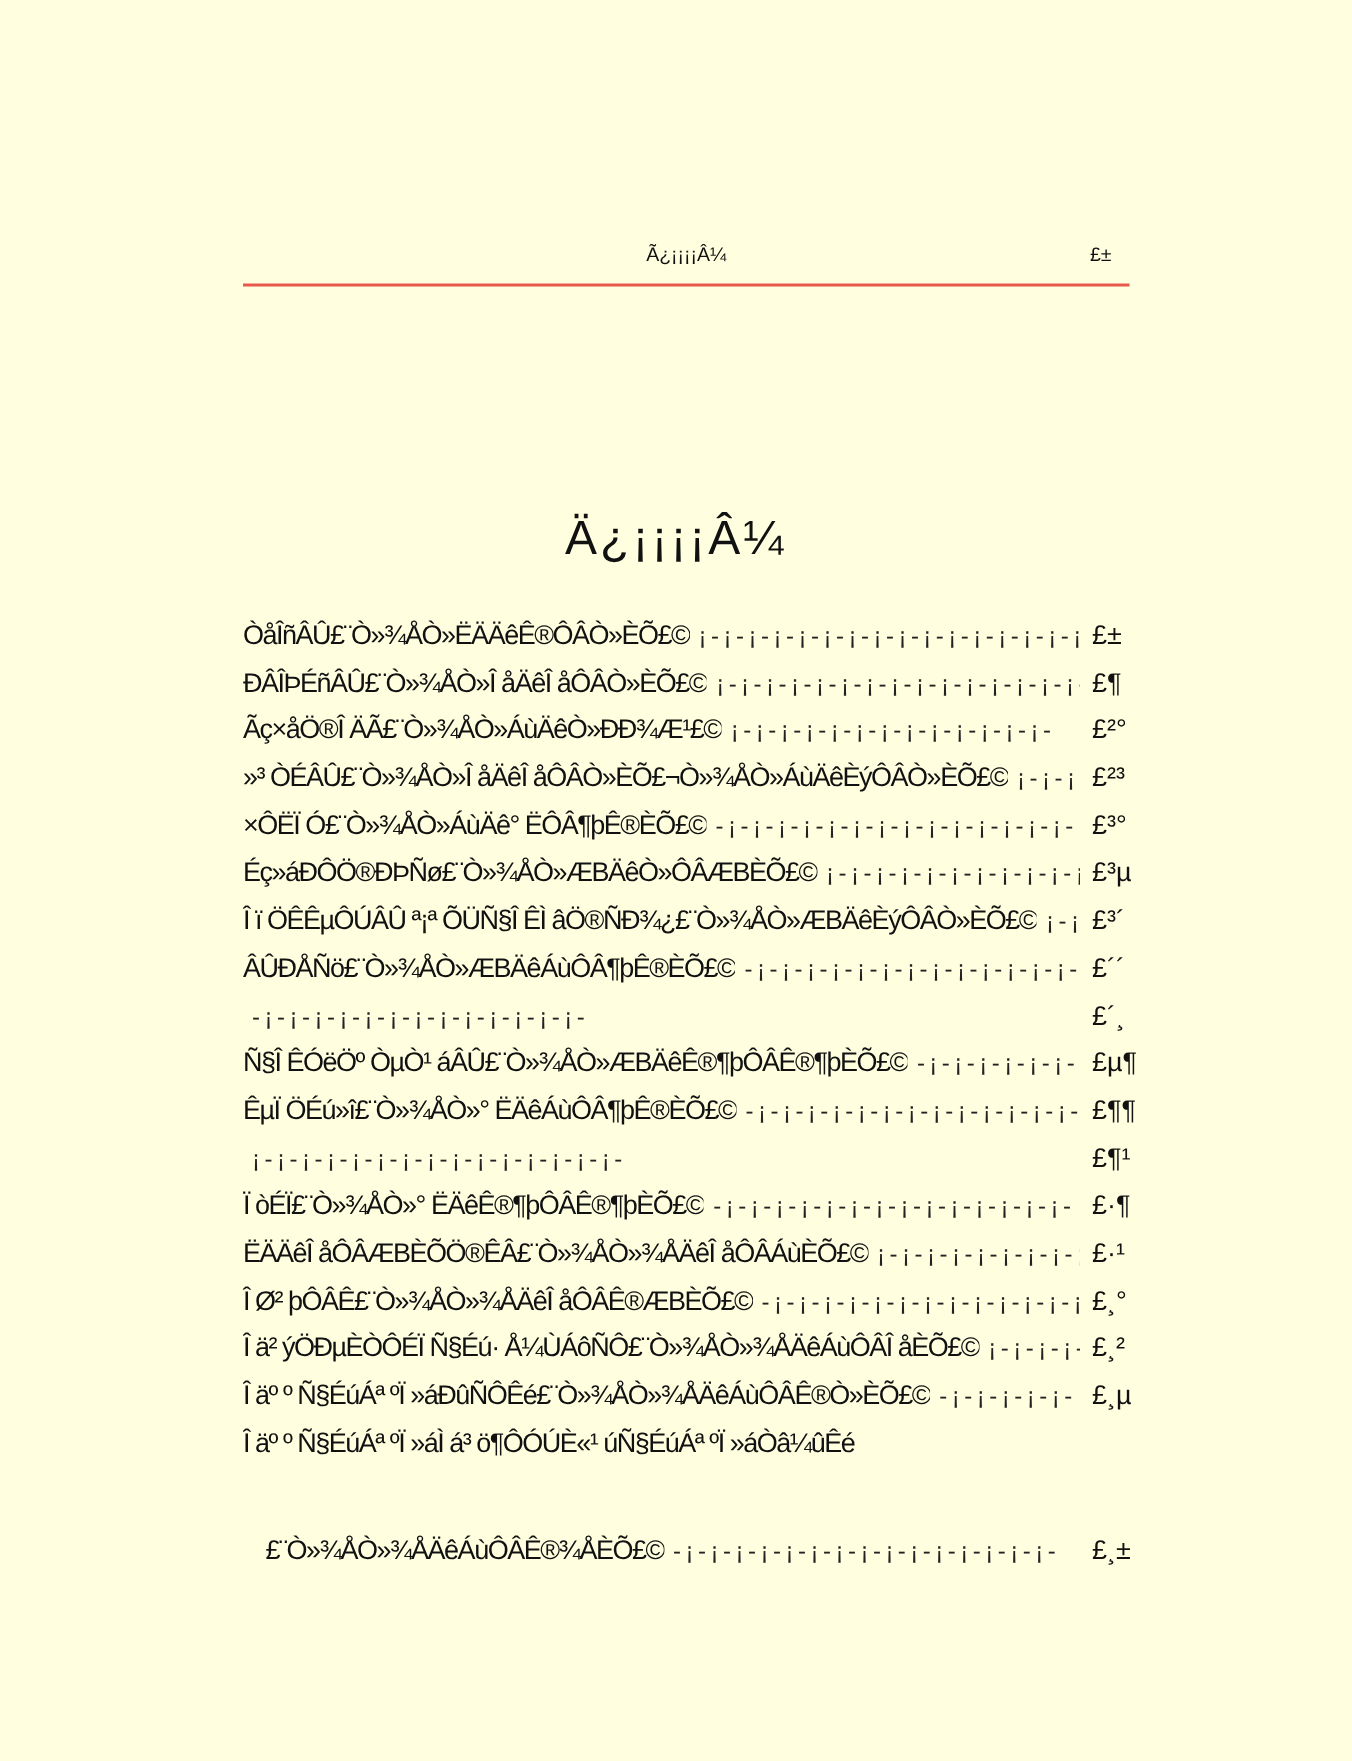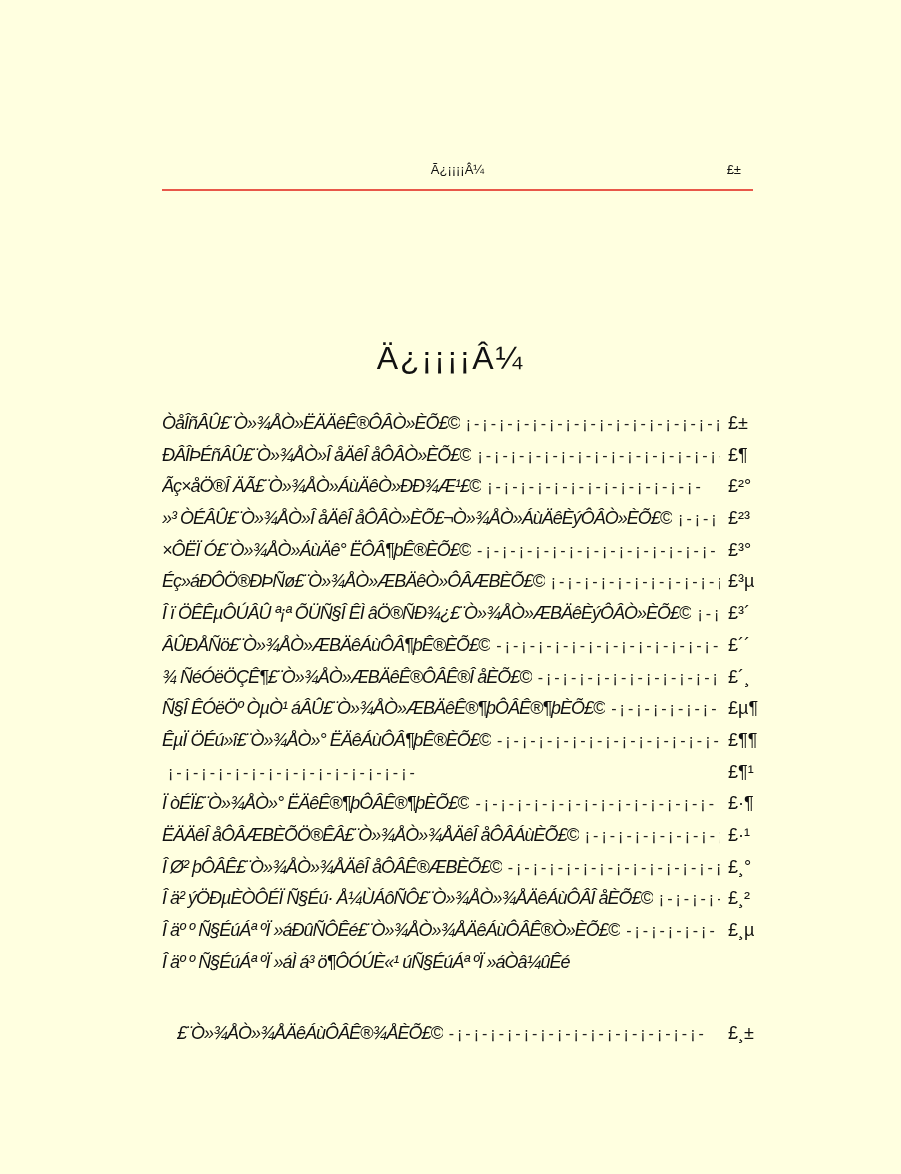--- a/index.html
+++ b/index.html
@@ -33,21 +33,20 @@
       position: absolute; left: 162px; top: 410px; width: 600px;
     }
     .toc-entry {
       position: relative; height: 31.7px; line-height: 26px; font-size: 18px;
       white-space: nowrap;
       display: flex; align-items: baseline;
     }
     .toc-entry .label {
       flex: 0 0 auto; letter-spacing: -1px;
       overflow: hidden;
-      font-style: italic;
     }
     .toc-entry .leader {
       flex: 1 1 auto; overflow: hidden; color: #222; letter-spacing: 3px;
       padding-left: 6px; font-size: 16px;
     }
     .toc-entry .page {
       flex: 0 0 auto; padding-left: 8px; width: 34px; text-align: left;
     }
     .toc-entry.continuation { padding-left: 15px; margin-top: 40px; }
   </style>
@@ -97,21 +96,20 @@
       <span class="label">Î ï ÖÊÊµÔÚÂÛ ª¡ª ÕÜÑ§Î ÊÌ âÖ®ÑÐ¾¿£¨Ò»¾ÅÒ»ÆBÄêÈýÔÂÒ»ÈÕ£©</span>
       <span class="leader">¡-¡-¡-</span>
       <span class="page">£³´</span>
     </div>
     <div class="toc-entry">
       <span class="label">ÂÛÐÅÑö£¨Ò»¾ÅÒ»ÆBÄêÁùÔÂ¶þÊ®ÈÕ£©</span>
       <span class="leader">-¡-¡-¡-¡-¡-¡-¡-¡-¡-¡-¡-¡-¡-¡-</span>
       <span class="page">£´´</span>
     </div>
     <div class="toc-entry">
-      <span class="label">¾ ÑéÓëÖÇÊ¶£¨Ò»¾ÅÒ»ÆBÄêÊ®ÔÂÊ®Î åÈÕ£©</span>
       <span class="leader">-¡-¡-¡-¡-¡-¡-¡-¡-¡-¡-¡-¡-¡-</span>
       <span class="page">£´¸</span>
     </div>
     <div class="toc-entry">
       <span class="label">Ñ§Î ÊÓëÖº ÒµÒ¹ áÂÛ£¨Ò»¾ÅÒ»ÆBÄêÊ®¶þÔÂÊ®¶þÈÕ£©</span>
       <span class="leader">-¡-¡-¡-¡-¡-¡-</span>
       <span class="page">£µ¶</span>
     </div>
     <div class="toc-entry">
       <span class="label">ÊµÏ ÖÉú»î£¨Ò»¾ÅÒ»° ËÄêÁùÔÂ¶þÊ®ÈÕ£©</span>

